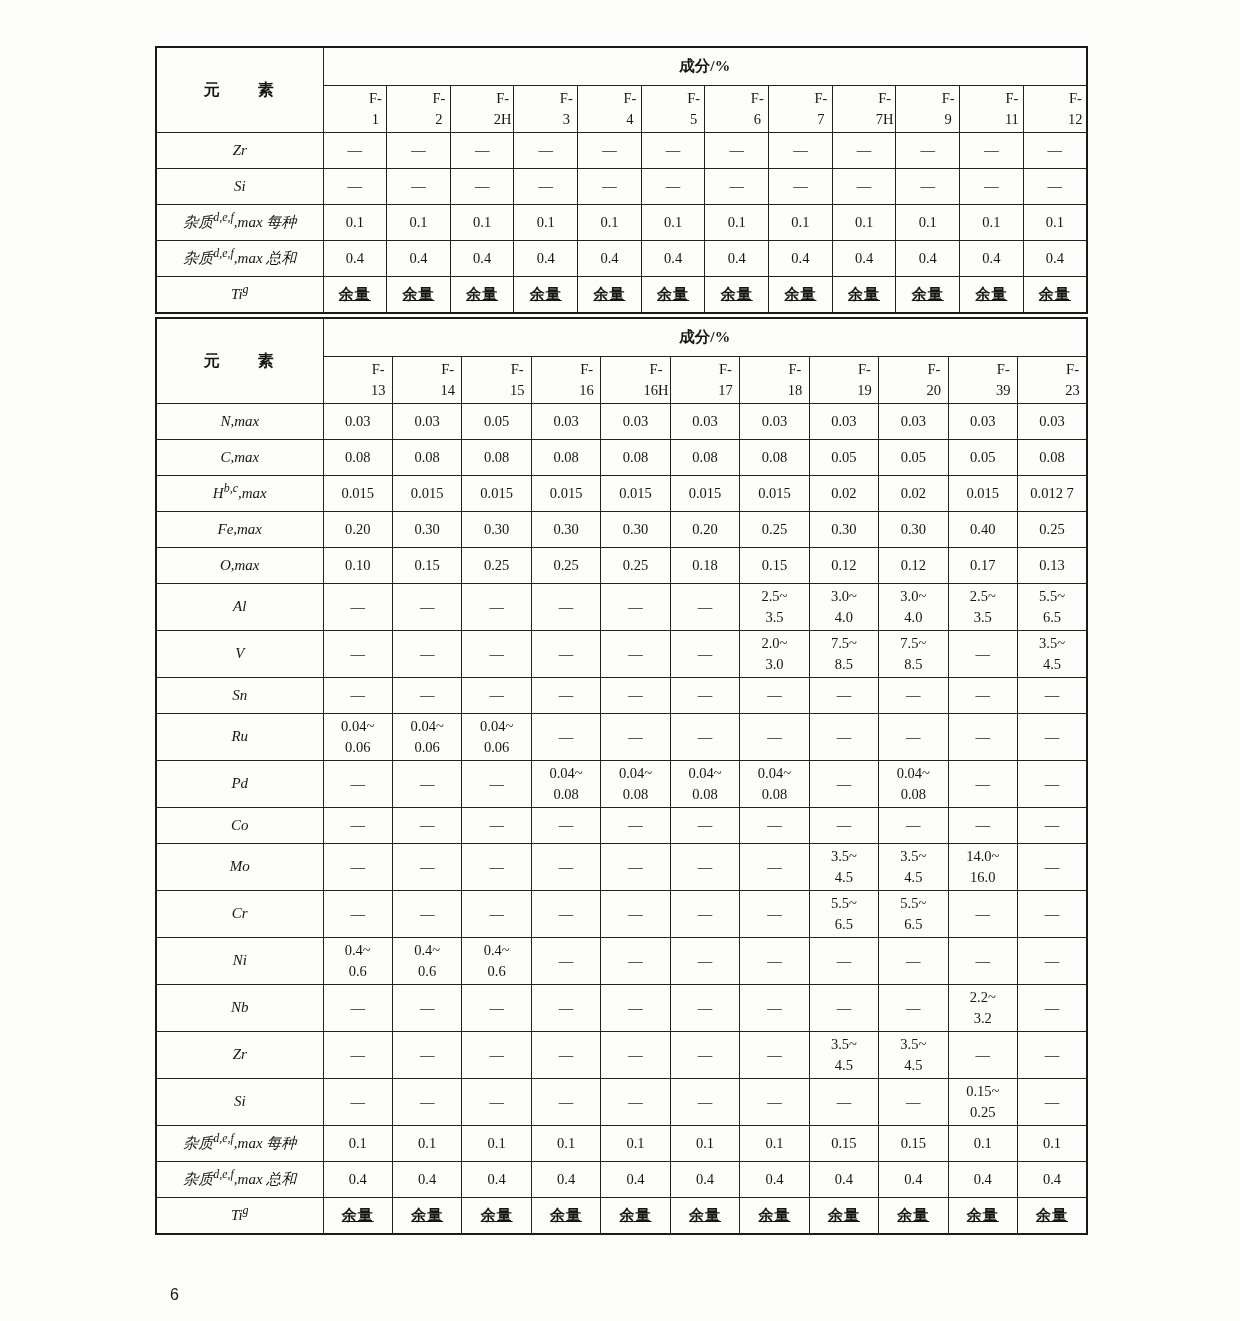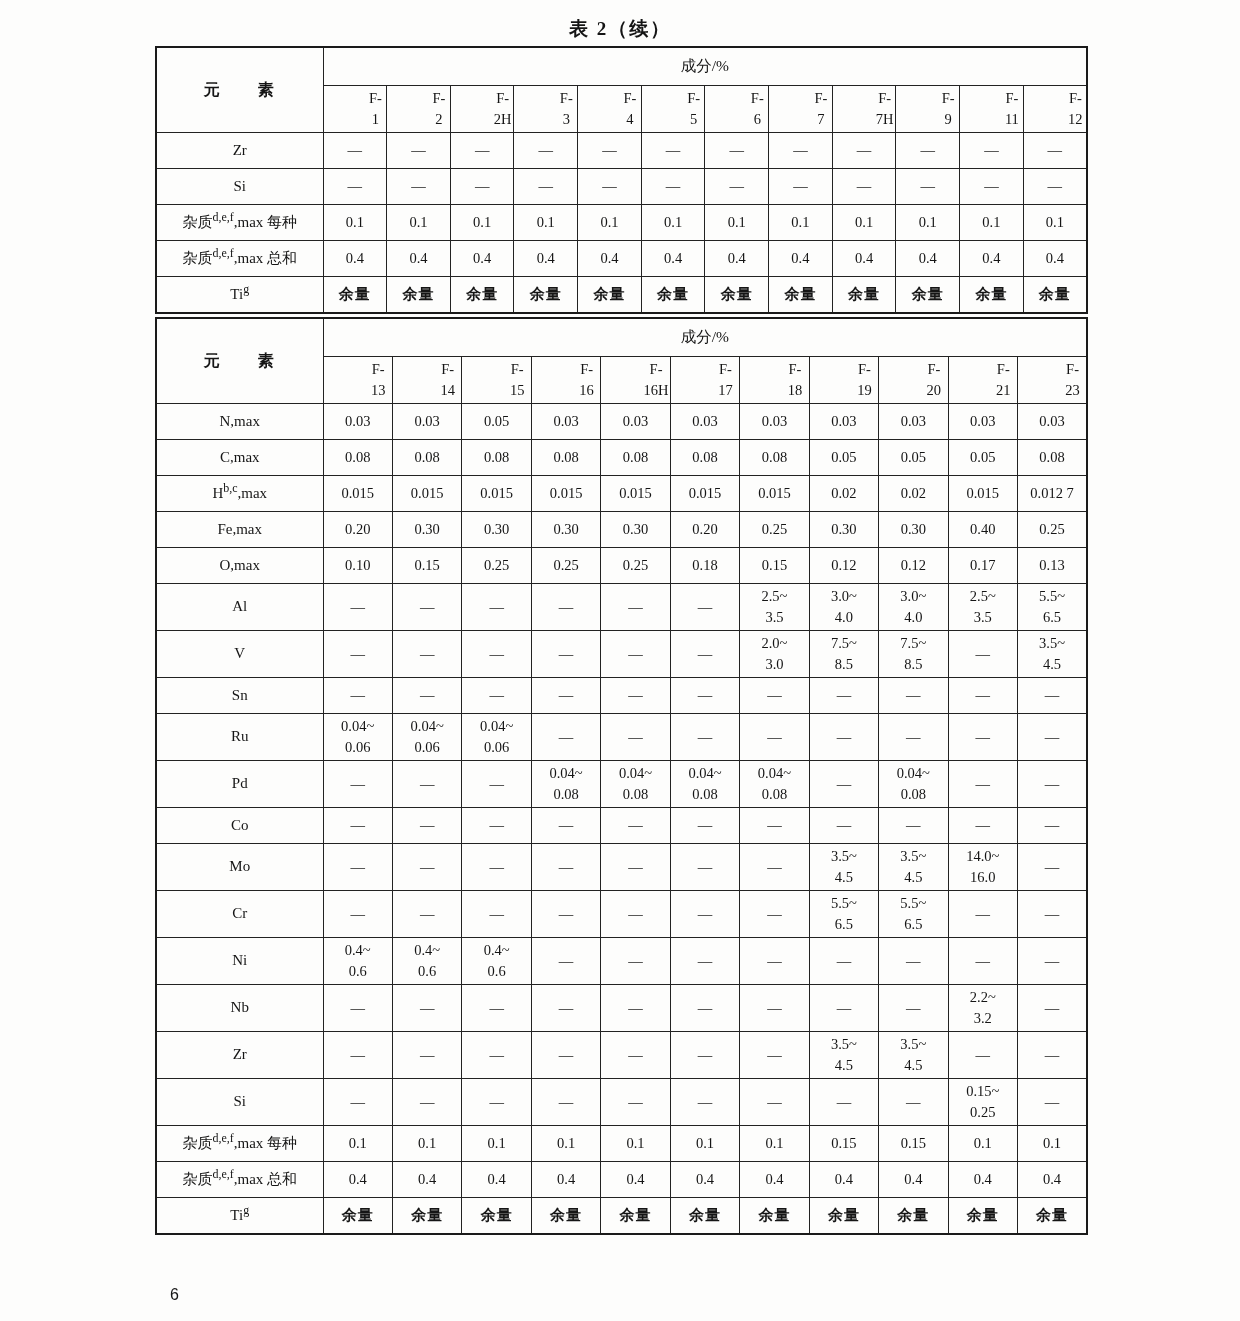--- a/index.html
+++ b/index.html
@@ -29,38 +29,37 @@
     font-size:14.5px;font-weight:normal;
     line-height:1.45;
     overflow:hidden;
   }
   table.comp .lblcol{font-size:15px;margin-left:37px;}
   table.comp th.elem-head{
     font-size:16px;font-weight:bold;letter-spacing:2px;
     border-bottom:1.5px solid #222;
   }
   table.comp th.comp-head{
-    font-size:15.5px;font-weight:normal;height:33px;
+    font-size:15.5px;font-weight:bold;height:33px;
     border-bottom:1.5px solid #222;
   }
   table.comp th.col-head{height:33px;font-size:14.5px;border-bottom:1.5px solid #222;padding-left:42px;}
   table.comp td.val{height:31px;white-space:pre-line;}
-  table.comp tr.balance td.val{font-weight:bold;font-size:15px;letter-spacing:1px;}
-  table.comp th.rowlbl{height:31px;}
+  table.comp tr.balance td.val{font-weight:bold;font-size:15px;letter-spacing:1px;text-decoration:underline;}
+  table.comp th.rowlbl{height:31px;font-style:italic;}
   sup{font-size:12px;line-height:0;}
   .page-number{
     position:absolute;left:170px;top:1286px;
     font-size:16px;font-family:"Liberation Sans",sans-serif;
   }
 </style>
 </head>
 <body>
 
 <div class="sheet">
-  <div class="doc-title">表 2（续）</div>
 
   <div class="tbl-wrap">
     <table class="comp">
         <colgroup>
           <col style="width: 167px;">
           <col>
           <col>
           <col>
           <col>
           <col>
@@ -193,21 +192,21 @@
           <tr>
             <th class="col-head">F-13</th>
             <th class="col-head">F-14</th>
             <th class="col-head">F-15</th>
             <th class="col-head">F-16</th>
             <th class="col-head">F-16H</th>
             <th class="col-head">F-17</th>
             <th class="col-head">F-18</th>
             <th class="col-head">F-19</th>
             <th class="col-head">F-20</th>
-            <th class="col-head">F-21</th>
+            <th class="col-head">F-39</th>
             <th class="col-head">F-23</th>
           </tr>
         </thead>
         <tbody>
           <tr>
             <th class="rowlbl lblcol"><span>N,max</span></th>
             <td class="val">0.03</td>
             <td class="val">0.03</td>
             <td class="val">0.05</td>
             <td class="val">0.03</td>

